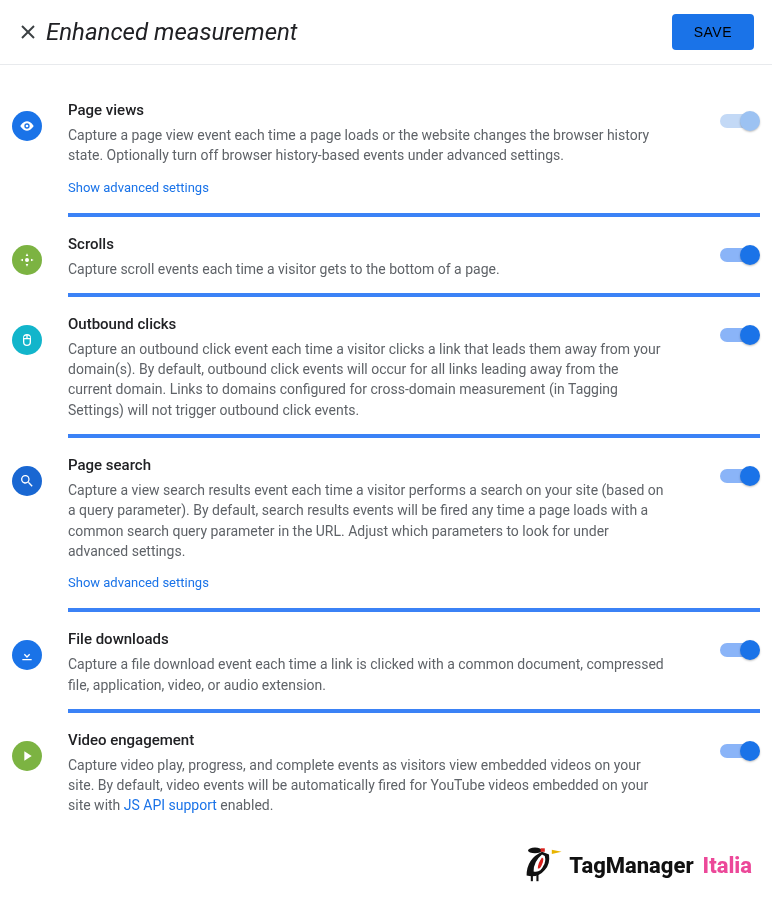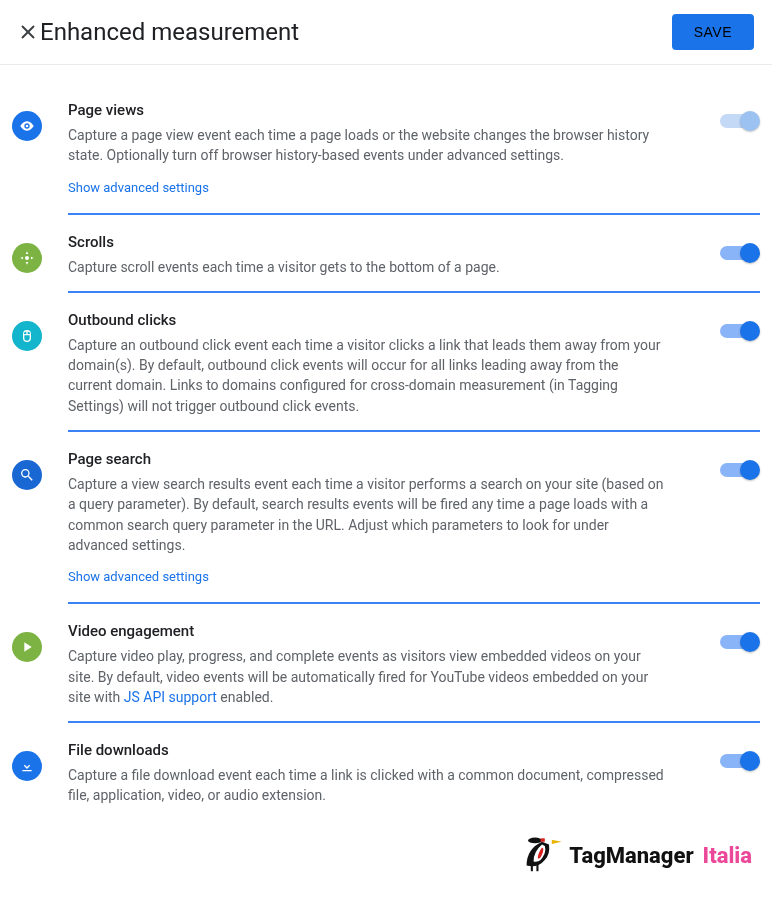--- a/index.html
+++ b/index.html
@@ -9,40 +9,40 @@
     width: 772px;
     color: #202124;
   }
   .header {
     display: flex;
     align-items: center;
     justify-content: space-between;
     padding: 14px 18px 14px 18px;
     border-bottom: 1px solid #e8eaed;
   }
-  .header-left { display: flex; align-items: center; gap: 2px; }
+  .header-left { display: flex; align-items: center; gap: 8px; font-style: italic; }
   .close-x {
     width: 20px; height: 20px;
     display:flex; align-items:center; justify-content:center;
     cursor:pointer;
     color:#202124;
   }
   .close-x svg { width:18px; height:18px; stroke:#3c4043; stroke-width:2.5; }
   .title { font-size: 24px; font-weight: 400; color:#202124; letter-spacing: 0px;}
   .save-btn {
     background:#1a73e8; color:#000000; border:none;
     font-size:14px; font-weight:500; letter-spacing:0.5px;
     padding:10px 22px; border-radius:4px; cursor:pointer;
   }
   .list { padding: 18px 12px 0 12px; }
   .row {
     display:flex; align-items:flex-start;
     padding: 18px 0 14px 0;
     margin-left: 56px;
-    border-bottom: 2px solid #3b82f6;
+    border-bottom: 4px solid #3b82f6;
     position:relative;
   }
   .row:last-of-type { border-bottom:none; }
   .icon-circle {
     position:absolute;
     left:-56px;
     top:28px;
     width:30px; height:30px;
     border-radius:50%;
     display:flex; align-items:center; justify-content:center;
@@ -174,46 +174,46 @@
       <div class="row-desc">Capture a view search results event each time a visitor performs a search on your site (based on a query parameter). By default, search results events will be fired any time a page loads with a common search query parameter in the URL. Adjust which parameters to look for under advanced settings.</div>
       <a class="adv-link">Show advanced settings</a>
     </div>
     <span class="toggle">
       <span class="track"></span>
         <span class="knob"></span>
     </span>
   </div>
 
   <div class="row">
+    <span class="icon-circle blue">
+      <svg viewBox="0 0 24 24">
+          <path d="M12 3v10.6l3.3-3.3 1.4 1.4L12 16.4l-4.7-4.7 1.4-1.4L12 13.6V3h0zM5 18h14v2H5v-2z"></path>
+        </svg>
+    </span>
+    <div class="content">
+      <div class="row-title">File downloads</div>
+      <div class="row-desc">Capture a file download event each time a link is clicked with a common document, compressed file, application, video, or audio extension.</div>
+    </div>
+    <span class="toggle">
+      <span class="track"></span>
+        <span class="knob"></span>
+    </span>
+  </div>
+
+  <div class="row">
     <span class="icon-circle green">
       <svg viewBox="0 0 24 24">
           <path d="M8 5v14l11-7L8 5z"></path>
         </svg>
     </span>
     <div class="content">
       <div class="row-title">Video engagement</div>
       <div class="row-desc">
         <span>Capture video play, progress, and complete events as visitors view embedded videos on your site. By default, video events will be automatically fired for YouTube videos embedded on your site with </span><a href="#">JS API support</a><span> enabled.</span>
       </div>
-    </div>
-    <span class="toggle">
-      <span class="track"></span>
-        <span class="knob"></span>
-    </span>
-  </div>
-
-  <div class="row">
-    <span class="icon-circle blue">
-      <svg viewBox="0 0 24 24">
-          <path d="M12 3v10.6l3.3-3.3 1.4 1.4L12 16.4l-4.7-4.7 1.4-1.4L12 13.6V3h0zM5 18h14v2H5v-2z"></path>
-        </svg>
-    </span>
-    <div class="content">
-      <div class="row-title">File downloads</div>
-      <div class="row-desc">Capture a file download event each time a link is clicked with a common document, compressed file, application, video, or audio extension.</div>
     </div>
     <span class="toggle">
       <span class="track"></span>
         <span class="knob"></span>
     </span>
   </div>
 
 </div>
 
 <div class="footer-logo">

